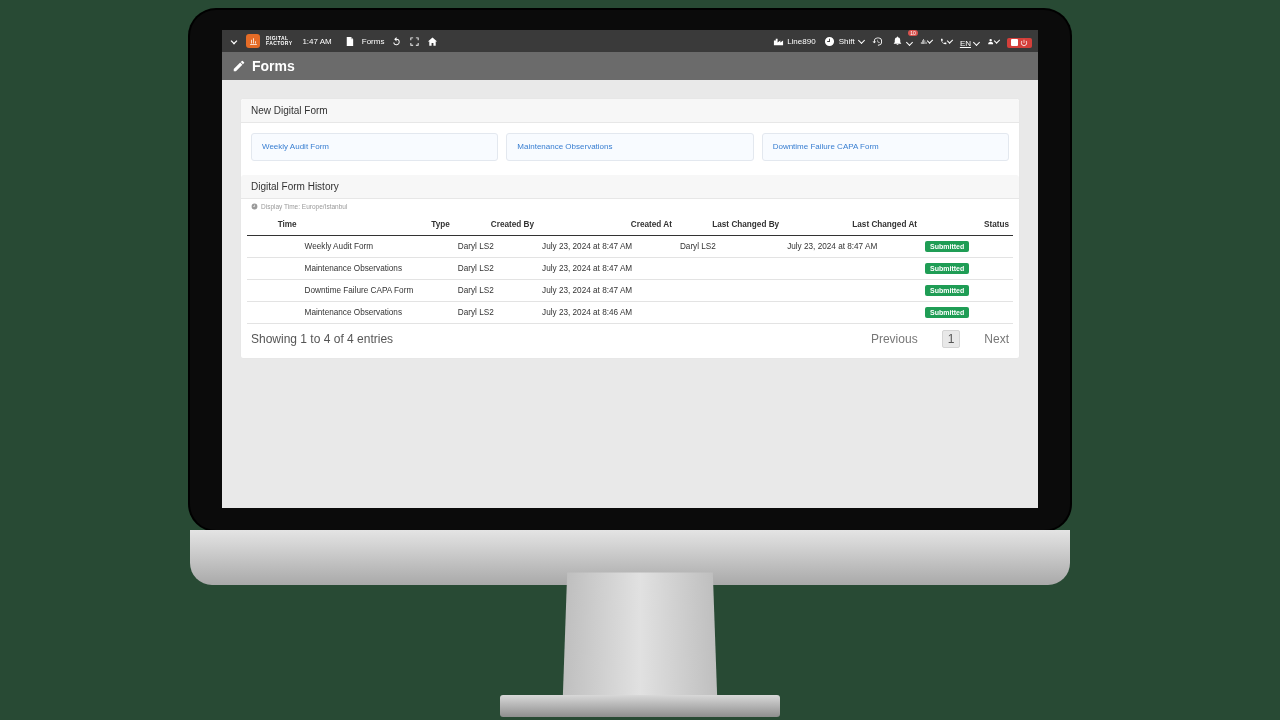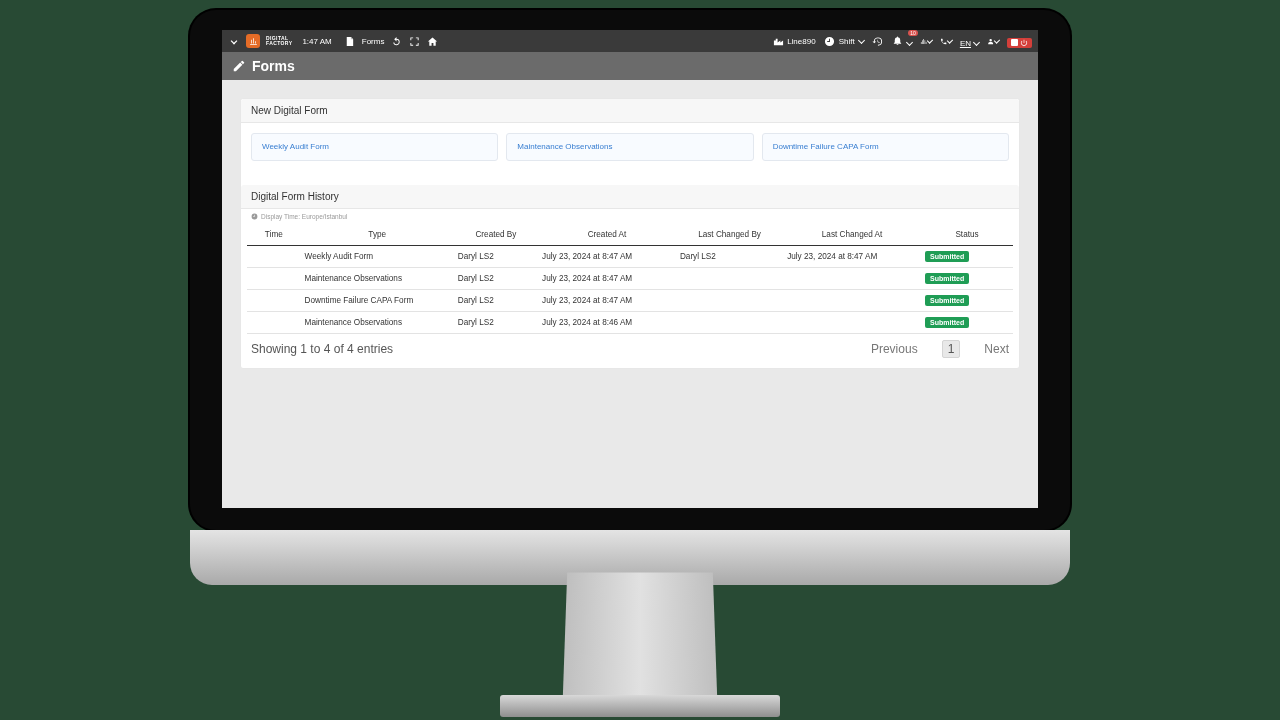--- a/index.html
+++ b/index.html
@@ -65,21 +65,21 @@
   }
   .form-links { display:flex; gap:8px; padding:10px; }
   .form-link {
     flex:1; border:1px solid #e3e8ef; background:#f8fbff; border-radius:3px;
     padding:8px 10px; font-size:8px; color:#387ed1; line-height:1.3; cursor:pointer;
   }
   .tz { font-size:6.5px; color:#9a9a9a; padding:4px 10px 4px 10px; display:flex; gap:3px; align-items:center; }
   .tz svg { width:7px; height:7px; fill:#9a9a9a; }
 
   table { width: calc(100% - 12px); margin:0 6px; border-collapse: collapse; font-size:8.2px; color:#333; }
-  thead th { text-align:center; font-weight:400; padding:6px 4px; border-bottom:1px solid #333;margin-left:13px; }
+  thead th { text-align:right; font-weight:700; padding:6px 4px; border-bottom:1px solid #333;margin-left:13px; }
   tbody td { padding:6px 4px; border-bottom:1px solid #e3e3e3; }
   .status-badge { background:#1f9d55; color:#fff; font-size:7px; font-weight:700; padding:2px 5px; border-radius:2px; }
   .table-footer { display:flex; align-items:center; padding:6px 10px 0; font-size:12px; color:#555; }
   .pager { margin-left:auto; display:flex; align-items:center; gap:24px; }
   .pager .pg { background:#e8e8e8; border:1px solid #d4d4d4; padding:1px 5px; border-radius:2px; }
   .pager .navlnk { color:#777; cursor:pointer; }
 </style>
 </head>
 <body>
 
@@ -197,21 +197,21 @@
     <div class="content">
       <div class="card">
 
         <div class="section-hd">New Digital Form</div>
         <div class="form-links">
           <div class="form-link">Weekly Audit Form</div>
           <div class="form-link" style="white-space:pre-line;">Maintenance Observations</div>
           <div class="form-link" style="white-space:pre-line;">Downtime Failure CAPA Form</div>
         </div>
 
-        <div class="section-hd" style="margin-top:14px;">Digital Form History</div>
+        <div class="section-hd" style="margin-top:4px;">Digital Form History</div>
         <div class="tz">
           <svg viewBox="0 0 24 24">
               <path d="M12 2a10 10 0 100 20 10 10 0 000-20zm1 11H7v-2h4V6h2v7z"></path>
             </svg>
           <span>Display Time: Europe/Istanbul</span>
         </div>
 
         <table>
           <colgroup>
             <col style="width:7%">

